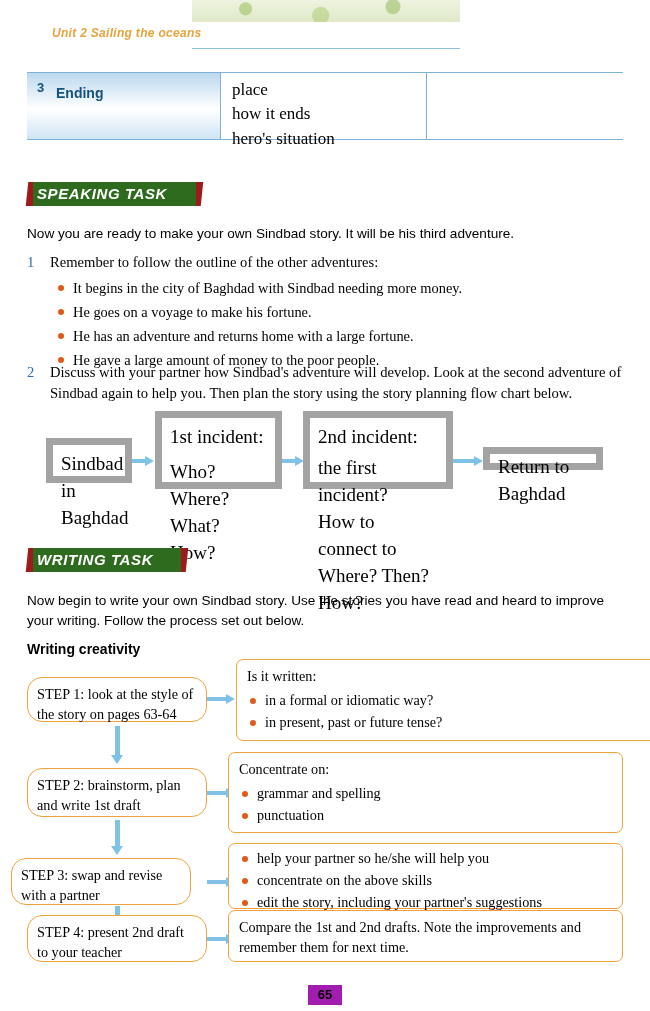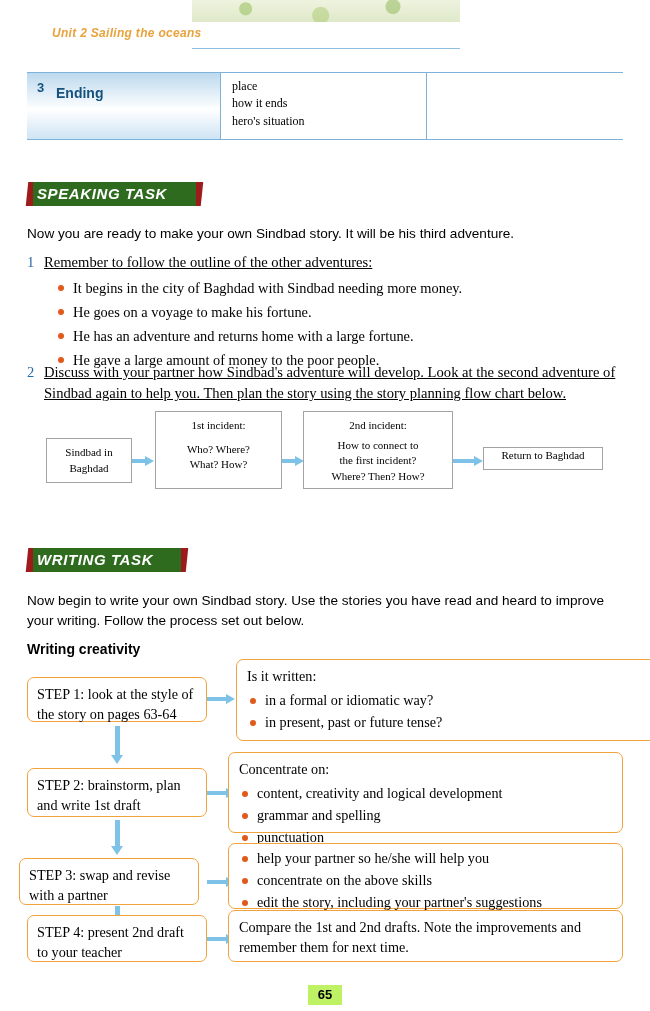--- a/index.html
+++ b/index.html
@@ -99,21 +99,21 @@
     left: 29px; top: 12px;
     font-family: "Liberation Sans", sans-serif;
     font-weight: bold;
     font-size: 14px;
     color: #16527e;
   }
   .tt-list {
     margin: 0;
     padding: 5px 0 0 10px;
     list-style: none;
-    font-size: 12px;
+    font-size: 17px;
     line-height: 1.44;
     font-family: Liberation Serif, serif;
   }
 
   
   .banner {
     position: absolute;
     height: 26px;
   }
   .banner .plate {
@@ -161,21 +161,21 @@
     line-height: 1.44;
   }
   .num {
     position: absolute;
     left: 0;
     top: 0;
     width: 14px;
     text-align: left;
     color: #2a6ca8;
   }
-  .numbered .body { margin-left: 17px; display: block; text-decoration: underline; }
+  .numbered .body { margin-left: 23px; display: block; }
 
   ul.dots {
     list-style: none;
     margin: 4px 0 0 0;
     padding: 0;
   }
   ul.dots li {
     position: relative;
     padding-left: 18px;
     margin-bottom: 4px;
@@ -189,27 +189,26 @@
     top: 7px;
     width: 6px;
     height: 6px;
     border-radius: 50%;
     background: #e05a1a;
   }
 
   
   .fc-box {
     position: absolute;
-    border: 1px solid #a3a3a3;
-    box-sizing: border-box;
-    font-size: 11px;
+    border: 7px solid #a3a3a3;
+    box-sizing: border-box;
+    font-size: 19px;
     line-height: 1.42;
     padding: 6px 8px;
     background: #ffffff;
-    text-align: center;
   }
   .arrow-r {
     position: absolute;
     height: 10px;
   }
   .arrow-r .shaft {
     position: absolute;
     left: 0; top: 3px;
     height: 4px;
     background: #7fc2e8;
@@ -246,21 +245,21 @@
     position: absolute;
     left: 27px;
     top: 641px;
     font-family: "Liberation Sans", sans-serif;
     font-weight: bold;
     font-size: 14px;
   }
   .step-box {
     position: absolute;
     border: 1px solid #f0a33c;
-    border-radius: 7px;
+    border-radius: 15px;
     box-sizing: border-box;
     font-size: 14.2px;
     line-height: 1.4;
     padding: 7px 9px;
     background: #ffffff;
   }
   .detail-box {
     position: absolute;
     border: 1px solid #f0a33c;
     border-radius: 7px;
@@ -273,21 +272,21 @@
   .detail-box ul.dots li { font-size: 14.2px; margin-bottom: 2px; }
   .detail-box .lead { margin-bottom: 1px; }
 
   
   .page-num {
     position: absolute;
     left: 308px;
     top: 985px;
     width: 34px;
     height: 20px;
-    background: #bef264;
+    background: #a21caf;
     font-family: "Liberation Sans", sans-serif;
     font-weight: bold;
     font-size: 13px;
     text-align: center;
     line-height: 20px;
     color: #000;
   }
 </style>
 </head>
 <body>
@@ -352,22 +351,22 @@
 </div>
 
 <div class="arrow-r" style="left:282px; top:456px; width:22px;">
   <div class="shaft" style="width:13px;"></div>
   <div class="head" style="left:13px;"></div>
 </div>
 
 <div class="fc-box" style="left:303px; top:411px; width:150px; height:78px;">
   <div>2nd incident:</div>
   <div style="height:4px;"></div>
+  <div>the first incident?</div>
   <div>How to connect to</div>
-  <div>the first incident?</div>
   <div>Where? Then? How?</div>
 </div>
 
 <div class="arrow-r" style="left:453px; top:456px; width:30px;">
   <div class="shaft" style="width:21px;"></div>
   <div class="head" style="left:21px;"></div>
 </div>
 
 <div class="fc-box" style="left:483px; top:447px; width:120px; height:23px; padding-top:0;">Return to Baghdad</div>
 
@@ -400,32 +399,31 @@
 </div>
 
 <div class="step-box" style="left:27px; top:768px; width:180px; height:49px;">STEP 2: brainstorm, plan and write 1st draft</div>
 <div class="arrow-r" style="left:207px; top:788px; width:28px;">
   <div class="shaft" style="width:19px;"></div>
   <div class="head" style="left:19px;"></div>
 </div>
 <div class="detail-box" style="left:228px; top:752px; width:395px; height:81px;">
   <div class="lead">Concentrate on:</div>
   <ul class="dots">
-    <li>content, creativity and logical development</li>
     <li>grammar and spelling</li>
     <li>punctuation</li>
   </ul>
 </div>
 
 <div class="arrow-d" style="left:111px; top:820px; height:35px;">
   <div class="shaft" style="height:26px;"></div>
   <div class="head" style="top:26px;"></div>
 </div>
 
-<div class="step-box" style="left:19px; top:858px; width:180px; height:47px;">STEP 3: swap and revise with a partner</div>
+<div class="step-box" style="left:11px; top:858px; width:180px; height:47px;">STEP 3: swap and revise with a partner</div>
 <div class="arrow-r" style="left:207px; top:877px; width:28px;">
   <div class="shaft" style="width:19px;"></div>
   <div class="head" style="left:19px;"></div>
 </div>
 <div class="detail-box" style="left:228px; top:843px; width:395px; height:66px; padding-top:5px;">
   <ul class="dots" style="margin-top:0;">
     <li>help your partner so he/she will help you</li>
     <li>concentrate on the above skills</li>
     <li>edit the story, including your partner's suggestions</li>
   </ul>

